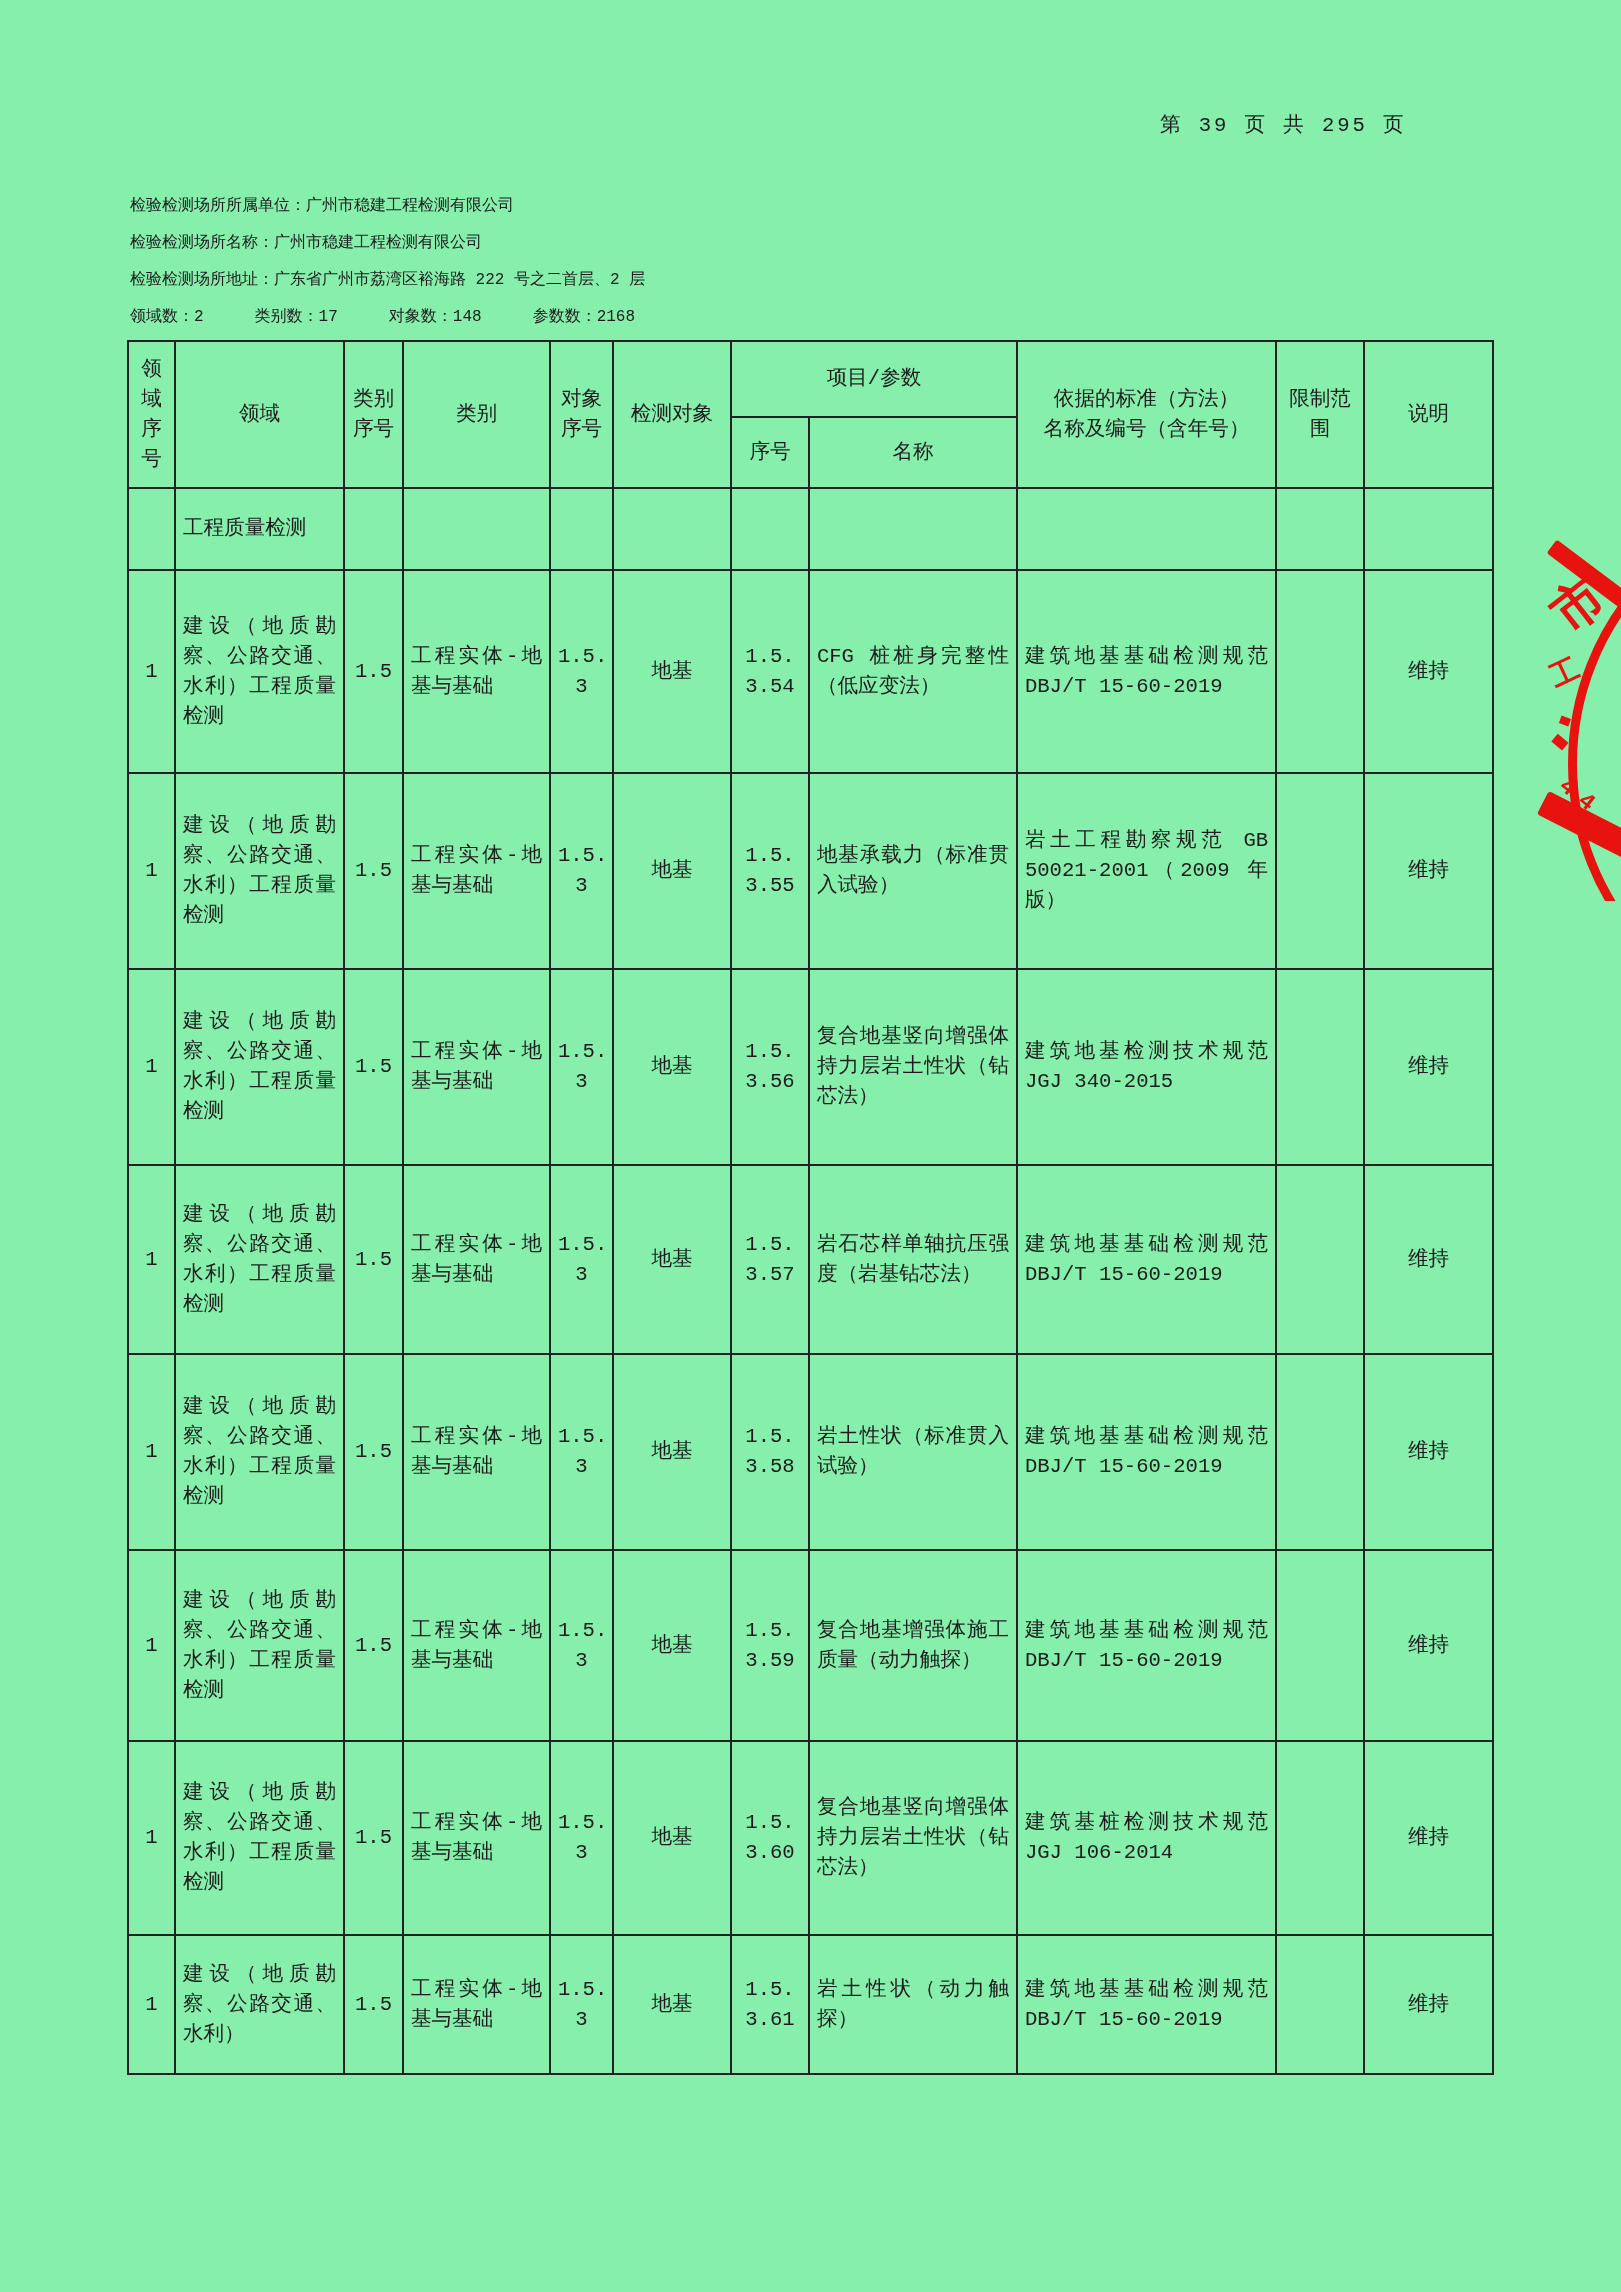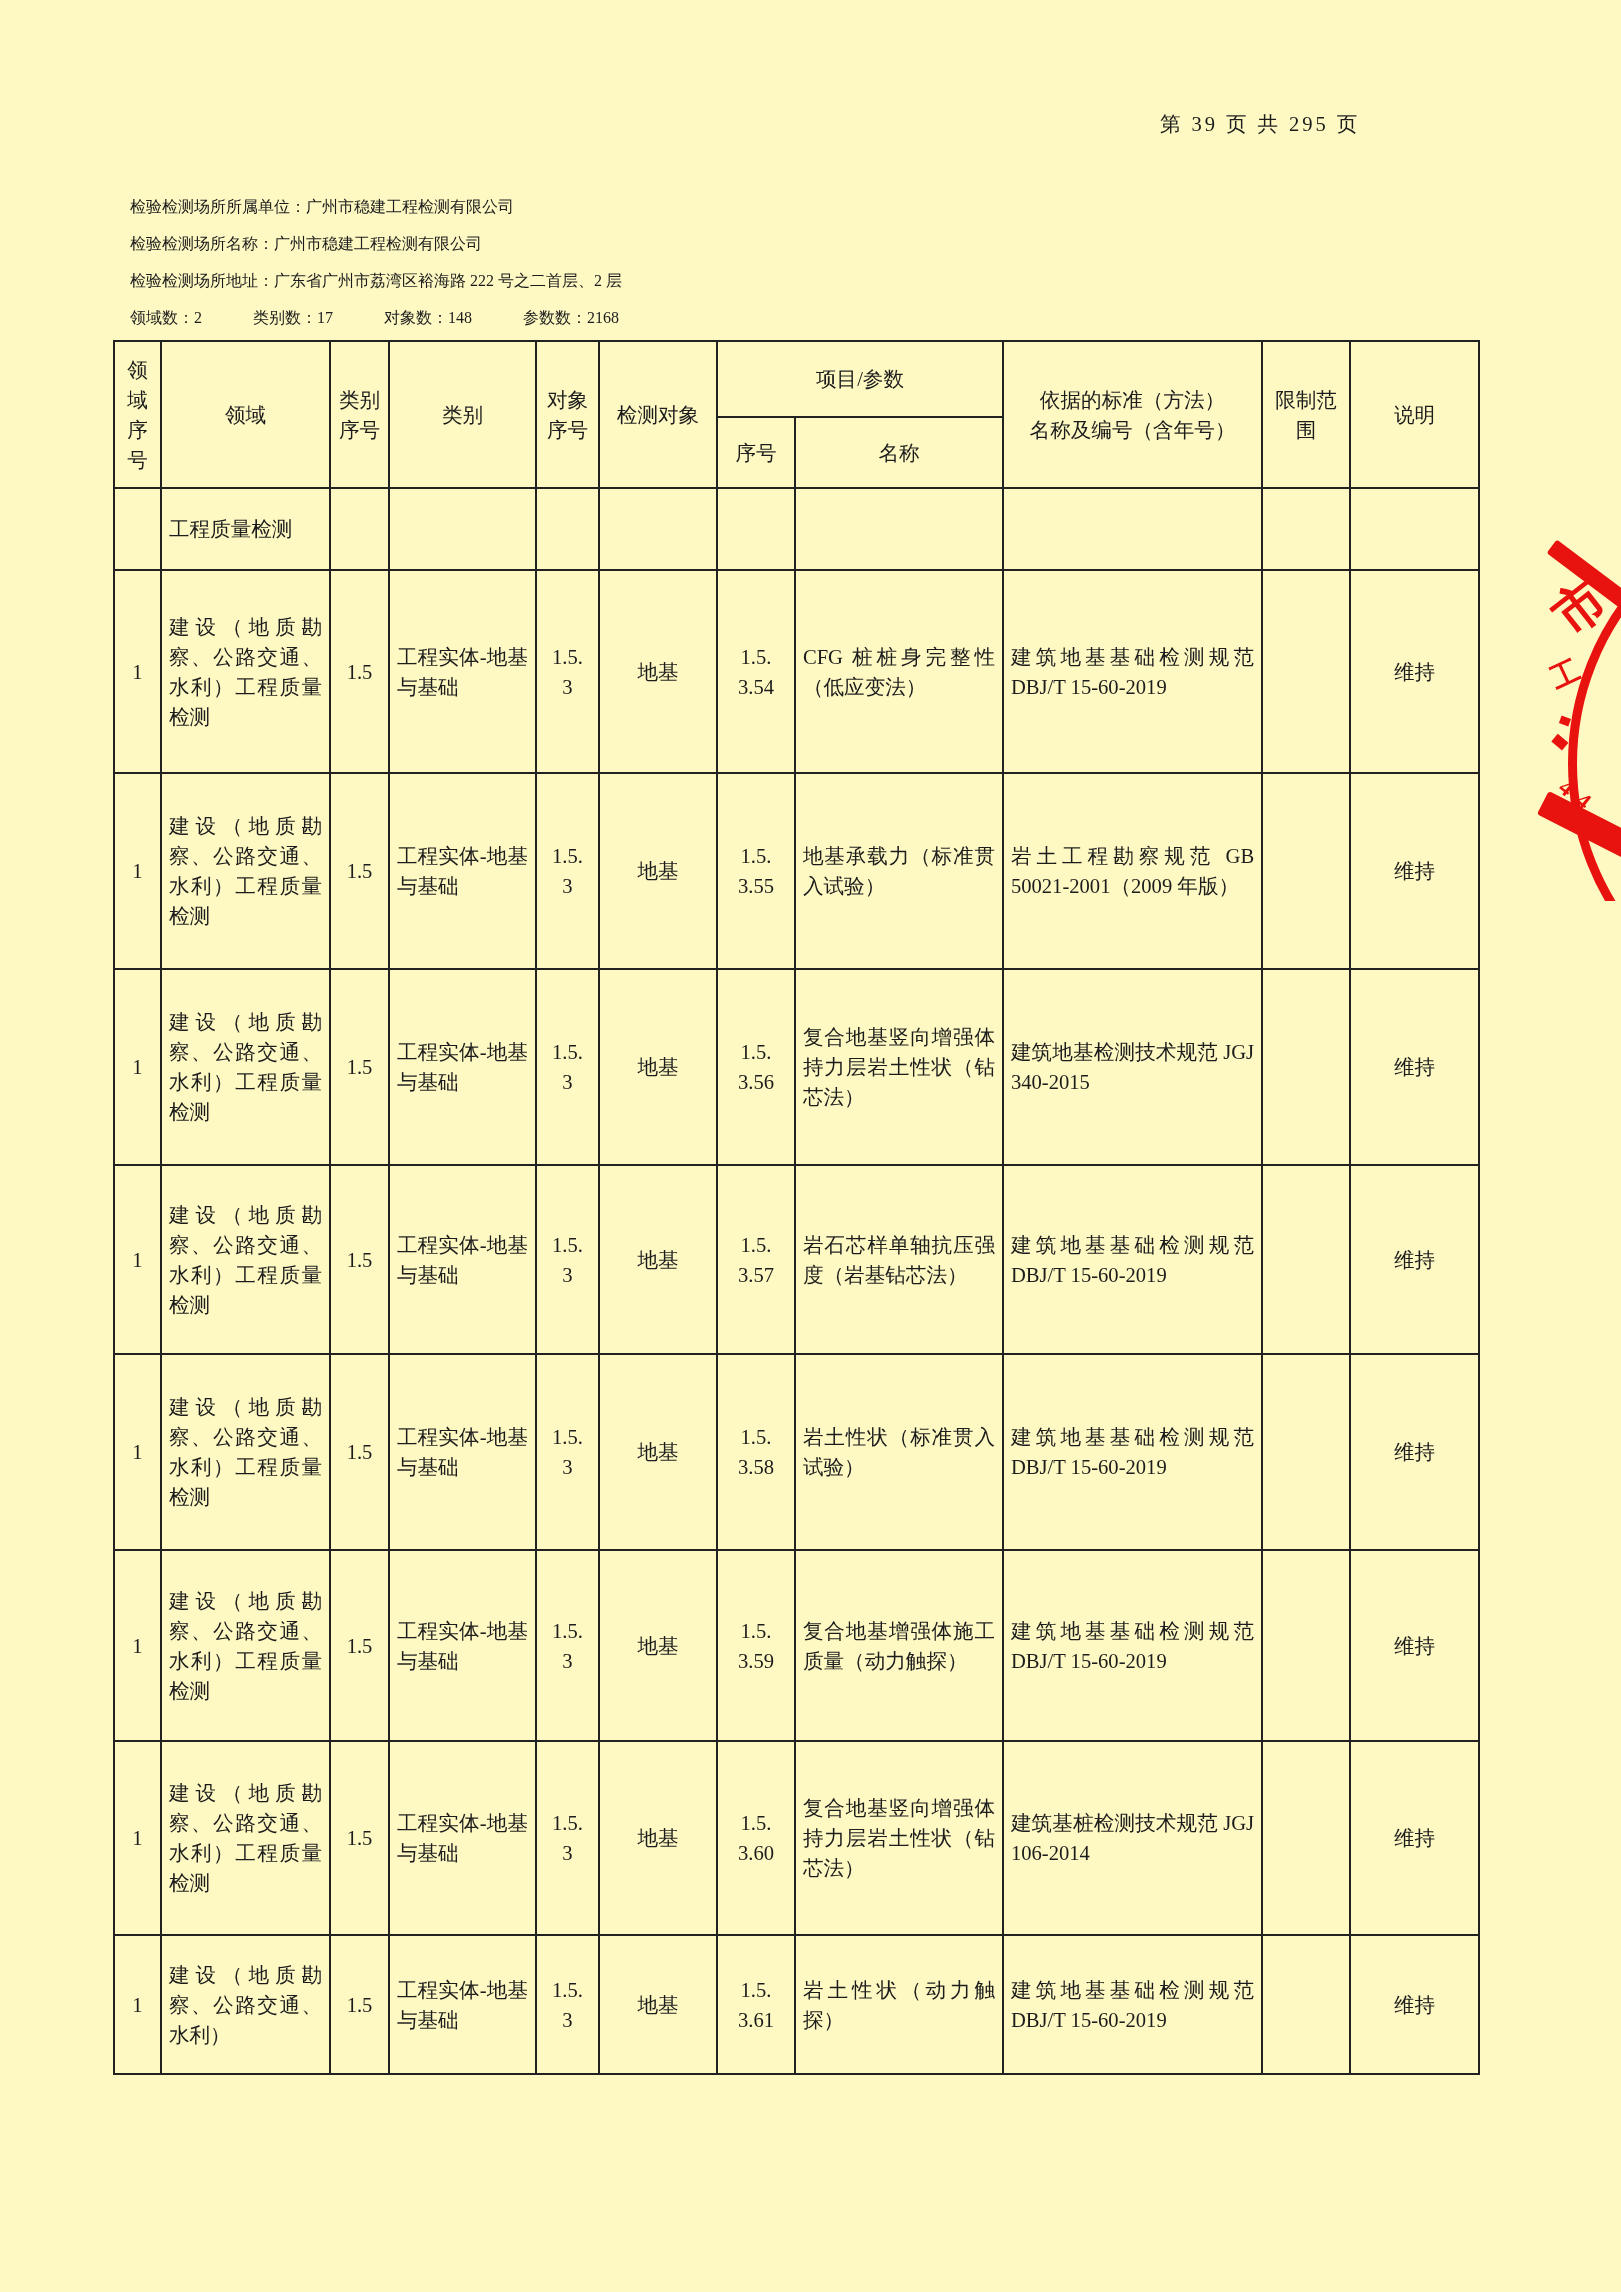--- a/index.html
+++ b/index.html
@@ -1,37 +1,37 @@
 <!DOCTYPE html>
 <html><head>
 <meta charset="utf-8">
 <style>
   html,body{margin:0;padding:0;background:#888;}
   .page{
     position:relative;
     width:1621px;height:2293px;
-    background:#fef9c3;
-    font-family:Liberation Serif, serif;
+    background:#86efac;
+    font-family:Liberation Mono, monospace;
     color:#1c1c1c;
     overflow:hidden;
     margin:0 auto;
   }
   .pagination{
     position:absolute;left:1160px;top:110px;
     font-size:20.6px;letter-spacing:2.9px;white-space:nowrap;
   }
   .info-block{
     position:absolute;left:130px;top:188px;width:1274px;
     font-size:16px;line-height:37px;
   }
   .info-line{white-space:nowrap;}
   .stats-line{display:flex;}
   .stat{margin-right:51px;white-space:nowrap;}
   .doc-table{
-    position:absolute;left:113px;top:340px;
+    position:absolute;left:127px;top:340px;
     width:1364px;
     border-collapse:collapse;
     table-layout:fixed;
     font-size:20.6px;
   }
   .doc-table th,.doc-table td{
     border:2px solid #222;
     font-weight:normal;
     vertical-align:middle;
     padding:2px 6.9px;

